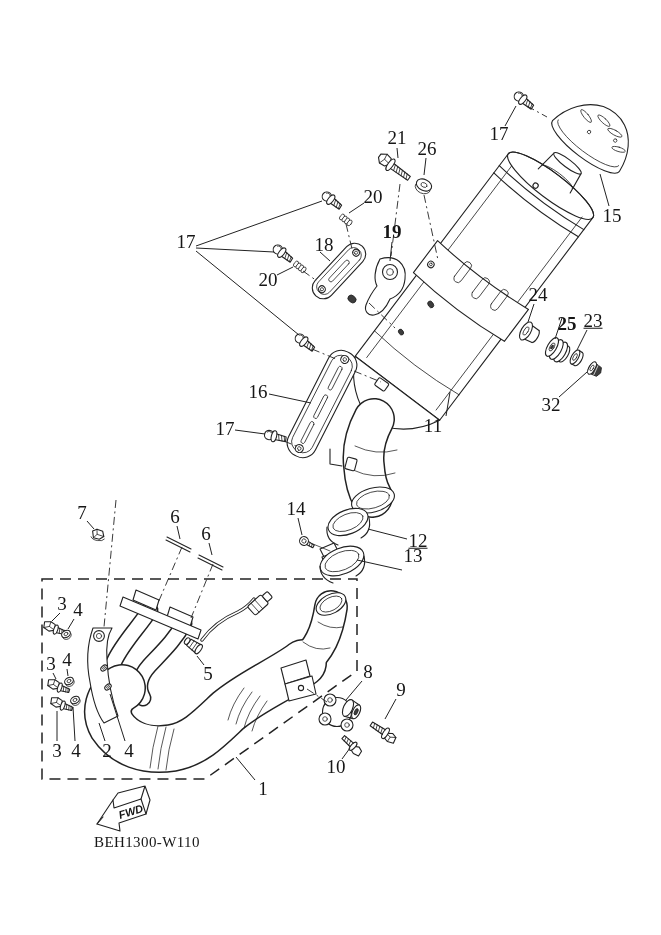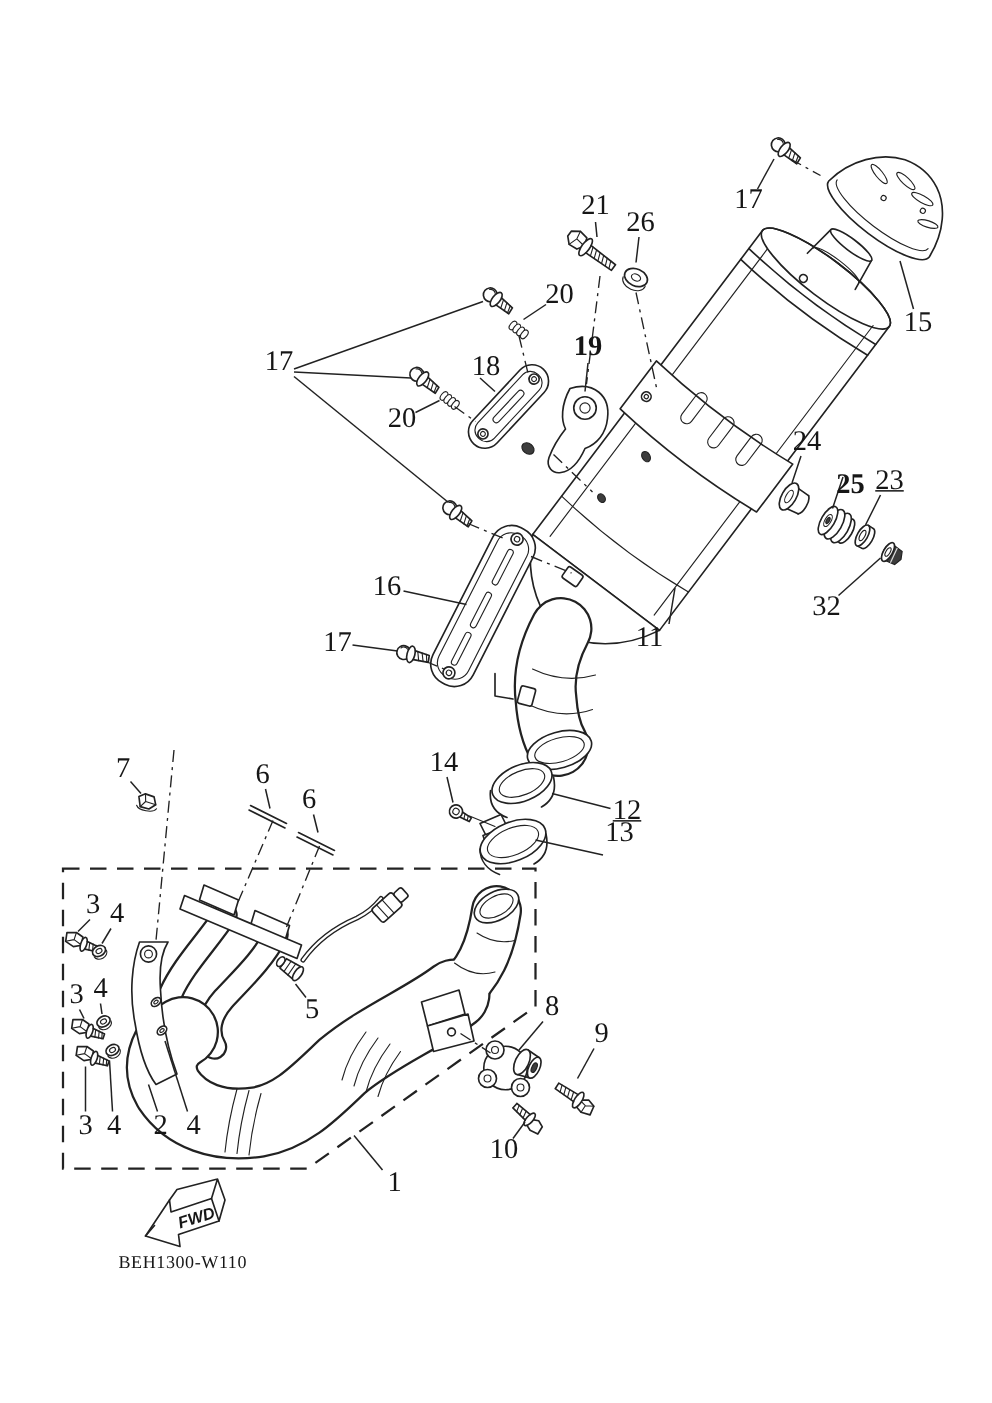--- a/index.html
+++ b/index.html
@@ -10,21 +10,21 @@
   .ln  { fill:none; stroke:var(--line); stroke-width:1.1; stroke-linecap:round; stroke-linejoin:round; }
   .fw  { fill:#ffffff; stroke:var(--line); stroke-width:1.1; stroke-linecap:round; stroke-linejoin:round; }
   .thin{ stroke-width:0.75; }
   .dk  { fill:#3d3d3d; stroke:var(--line); stroke-width:0.8; }
   .tubeO { fill:none; stroke:var(--line); stroke-linecap:round; stroke-linejoin:round; }
   .tubeI { fill:none; stroke:#ffffff; stroke-linecap:round; stroke-linejoin:round; }
   .boxdash { fill:none; stroke:var(--line); stroke-width:1.5; stroke-dasharray:11 7; }
   #labels-layer { position:absolute; left:0; top:0; width:100%; height:100%; }
   .plabel { position:absolute; transform:translate(-50%,-54%); font-size:19px;
             color:#161616; line-height:1; white-space:nowrap; }
-  .code-text { position:absolute; left:79px; top:834px; font-size:12px; color:#161616;
+  .code-text { position:absolute; left:94px; top:834px; font-size:15px; color:#161616;
                letter-spacing:0.4px; }
   line.leader { stroke:var(--line); stroke-width:1; }
   line.chain  { stroke:var(--line); stroke-width:0.9; stroke-dasharray:8 3.5 2 3.5; }
   .fwd-text { font:italic bold 11px "Liberation Sans", sans-serif; fill:#161616; }
 </style>
 </head>
 <body>
 
 <div class="stage">
 

